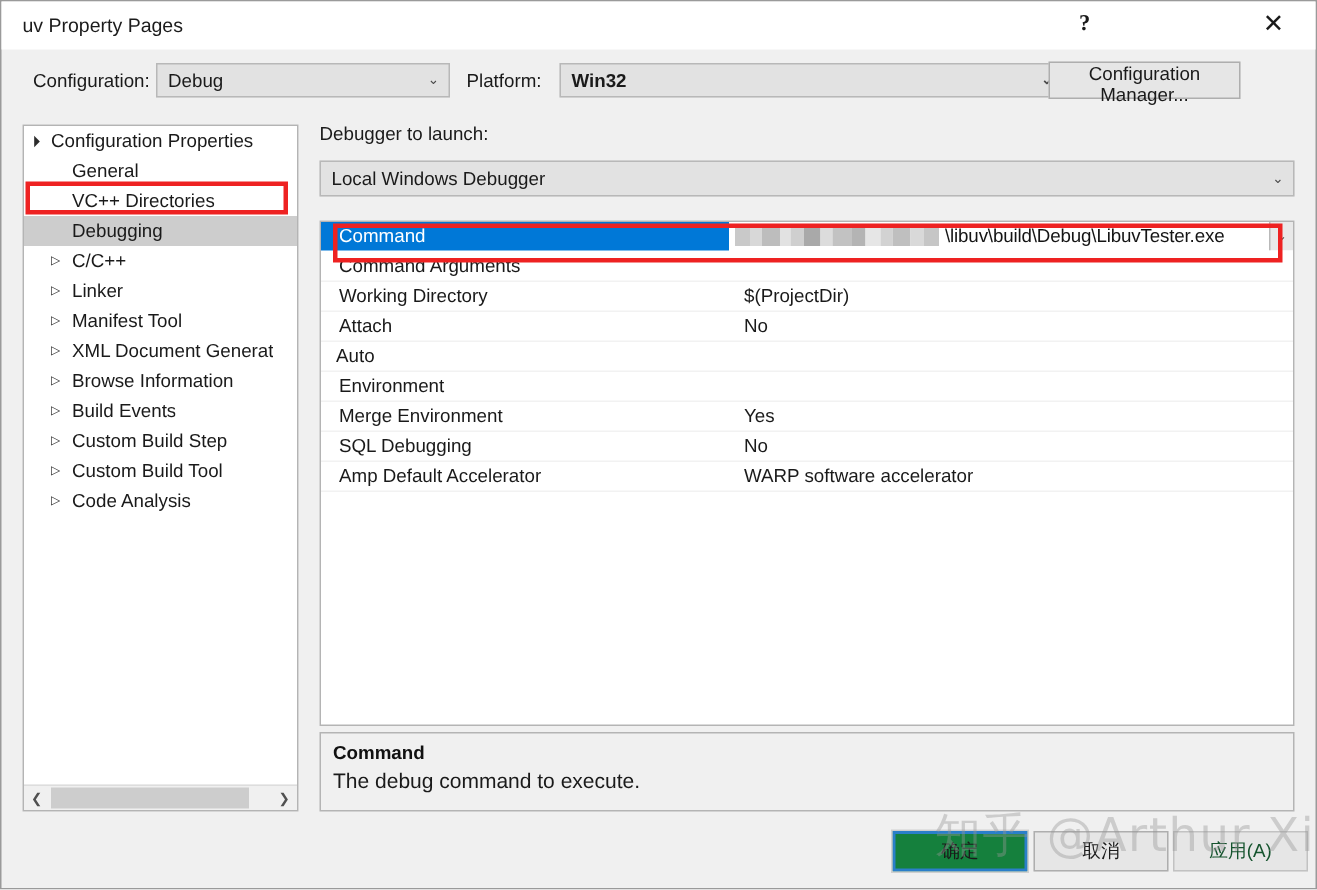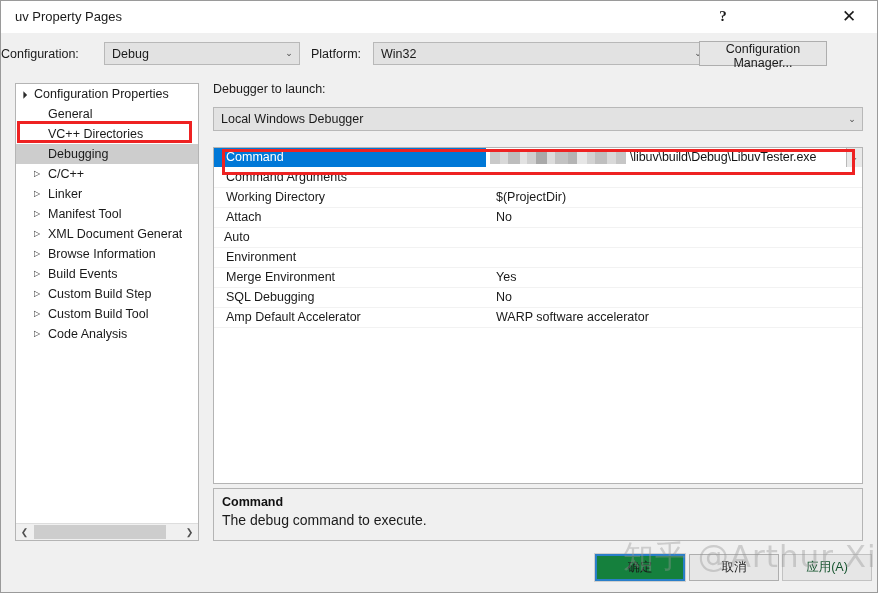--- a/index.html
+++ b/index.html
@@ -82,21 +82,21 @@
     width: 876px;
     height: 47px;
   }
   .row-label {
     position: absolute;
     top: 14px;
     font-size: 12.5px;
     color: #1a1a1a;
     white-space: nowrap;
   }
-  #config-label { left: 0; }
+  #config-label { left: 21px; }
   #platform-label { left: 310px; }
 
   .combo {
     position: absolute;
     top: 9px;
     height: 23px;
     background: #e2e2e2;
     border: 1px solid #b8b8b8;
     box-sizing: border-box;
     display: flex;
@@ -113,21 +113,21 @@
     overflow: hidden;
   }
   .combo-arrow {
     width: 20px;
     text-align: center;
     font-size: 9px;
     color: #4a4a4a;
     line-height: 1;
   }
   #config-combo { left: 103px; width: 196px; }
-  #platform-combo { left: 372px; width: 336px; }
+  #platform-combo { left: 372px; width: 336px; font-weight: bold; }
 
   #config-manager-btn {
     position: absolute;
     left: 698px;
     top: 8px;
     width: 128px;
     height: 25px;
     background: #e6e6e6;
     border: 1px solid #aeaeae;
     box-sizing: border-box;

